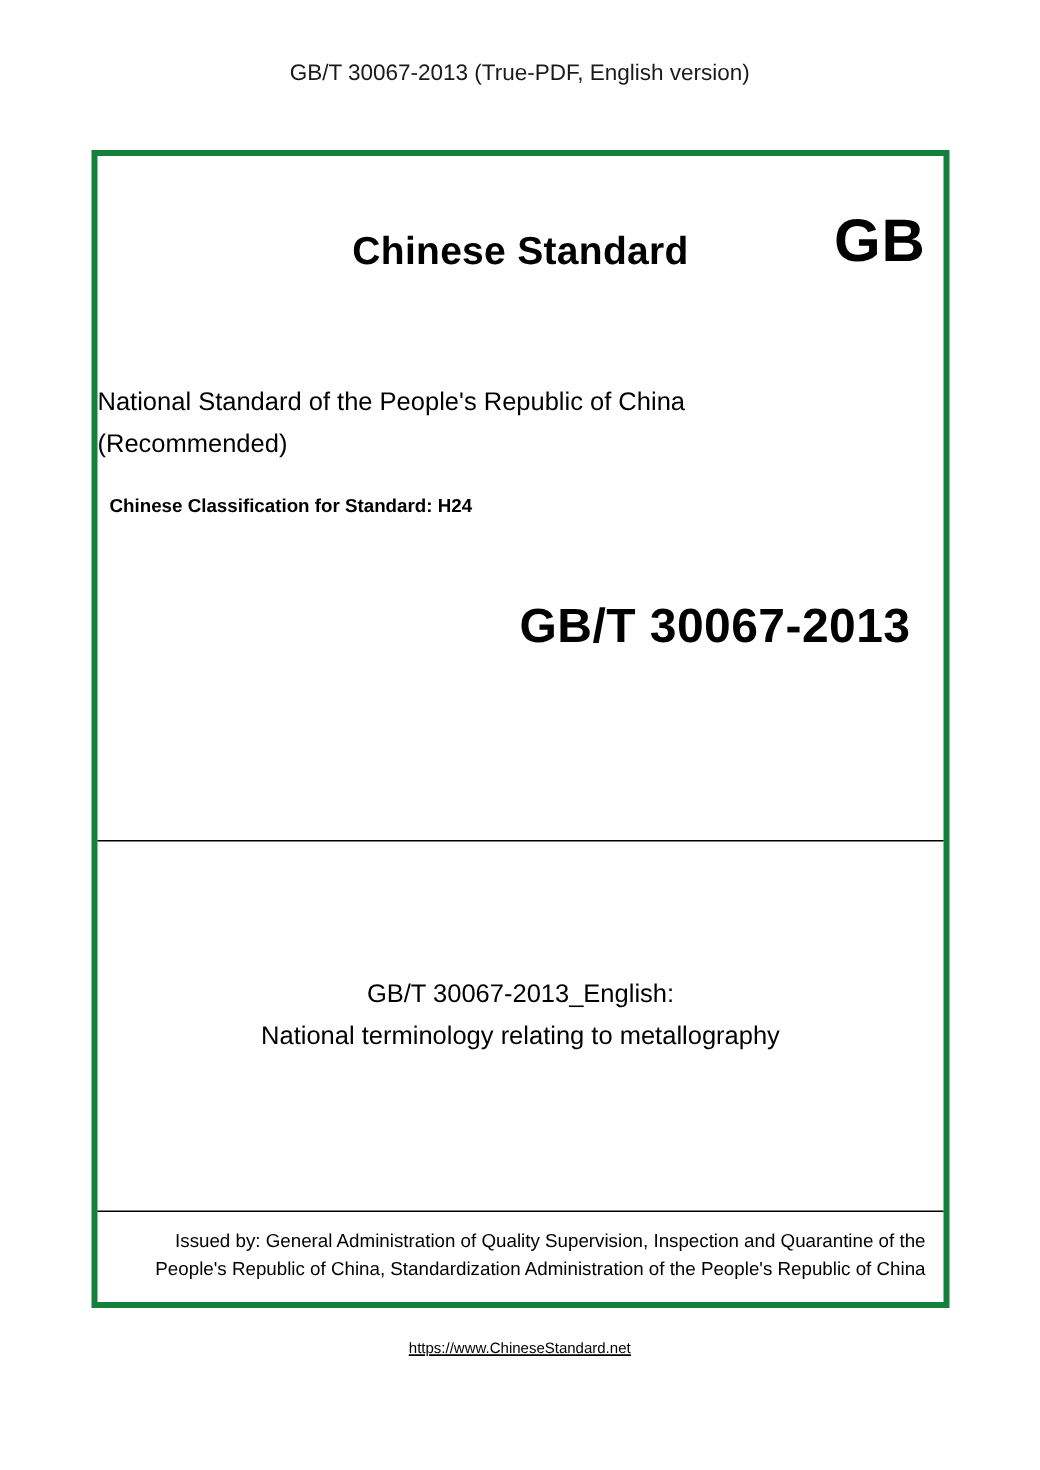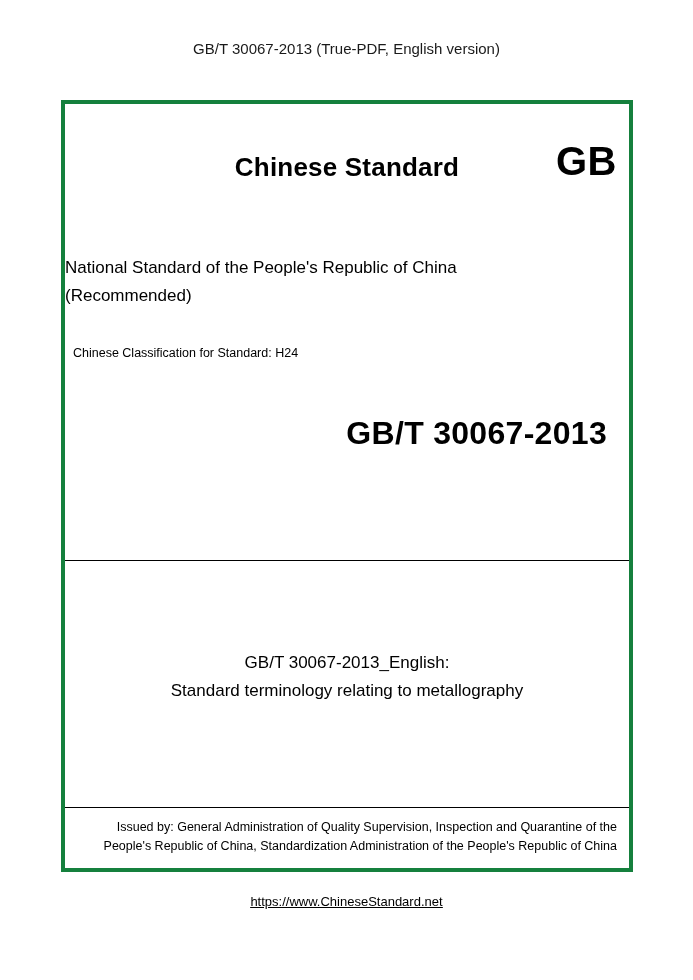--- a/index.html
+++ b/index.html
@@ -64,23 +64,24 @@
     font-weight: bold;
     letter-spacing: 0.5px;
   }
   .national-standard {
     margin-top: 60px;
     text-align: left;
     font-size: 17px;
     line-height: 1.65;
   }
   .classification {
-    margin-top: 36px;
+    margin-top: 20px;
     margin-left: 8px;
     font-size: 12.5px;
+    font-weight: bold;
   }
   .std-number {
     margin-top: 55px;
     text-align: right;
     padding-right: 22px;
     font-size: 32px;
     font-weight: bold;
     letter-spacing: 0.3px;
   }
   .section-mid {
@@ -103,21 +104,21 @@
     text-align: right;
     font-size: 12.5px;
     line-height: 1.5;
   }
   .footer-link {
     position: absolute;
     left: 0;
     right: 0;
     top: 894px;
     text-align: center;
-    font-size: 13px;
+    font-size: 10px;
     color: #000000;
     text-decoration: underline;
   }
   .footer-link a {
     color: #000000;
     text-decoration: underline;
   }
 </style>
 </head>
 <body>
@@ -140,21 +141,21 @@
       </div>
 
       <div class="classification">Chinese Classification for Standard: H24</div>
 
       <div class="std-number">GB/T 30067-2013</div>
     </div>
 
     <div class="section-mid">
       <div class="eng-title">
         <div>GB/T 30067-2013_English:</div>
-        <div>Standard terminology relating to metallography</div>
+        <div>National terminology relating to metallography</div>
       </div>
     </div>
 
     <div class="section-bottom">
       <div class="issued-by">Issued by: General Administration of Quality Supervision, Inspection and Quarantine of the People's Republic of China, Standardization Administration of the People's Republic of China</div>
     </div>
 
   </div>
 
   <div class="footer-link">

